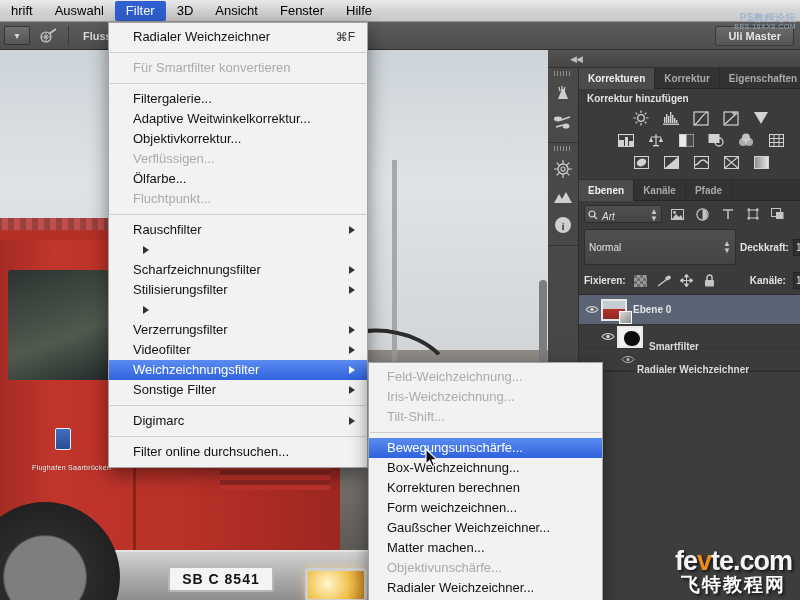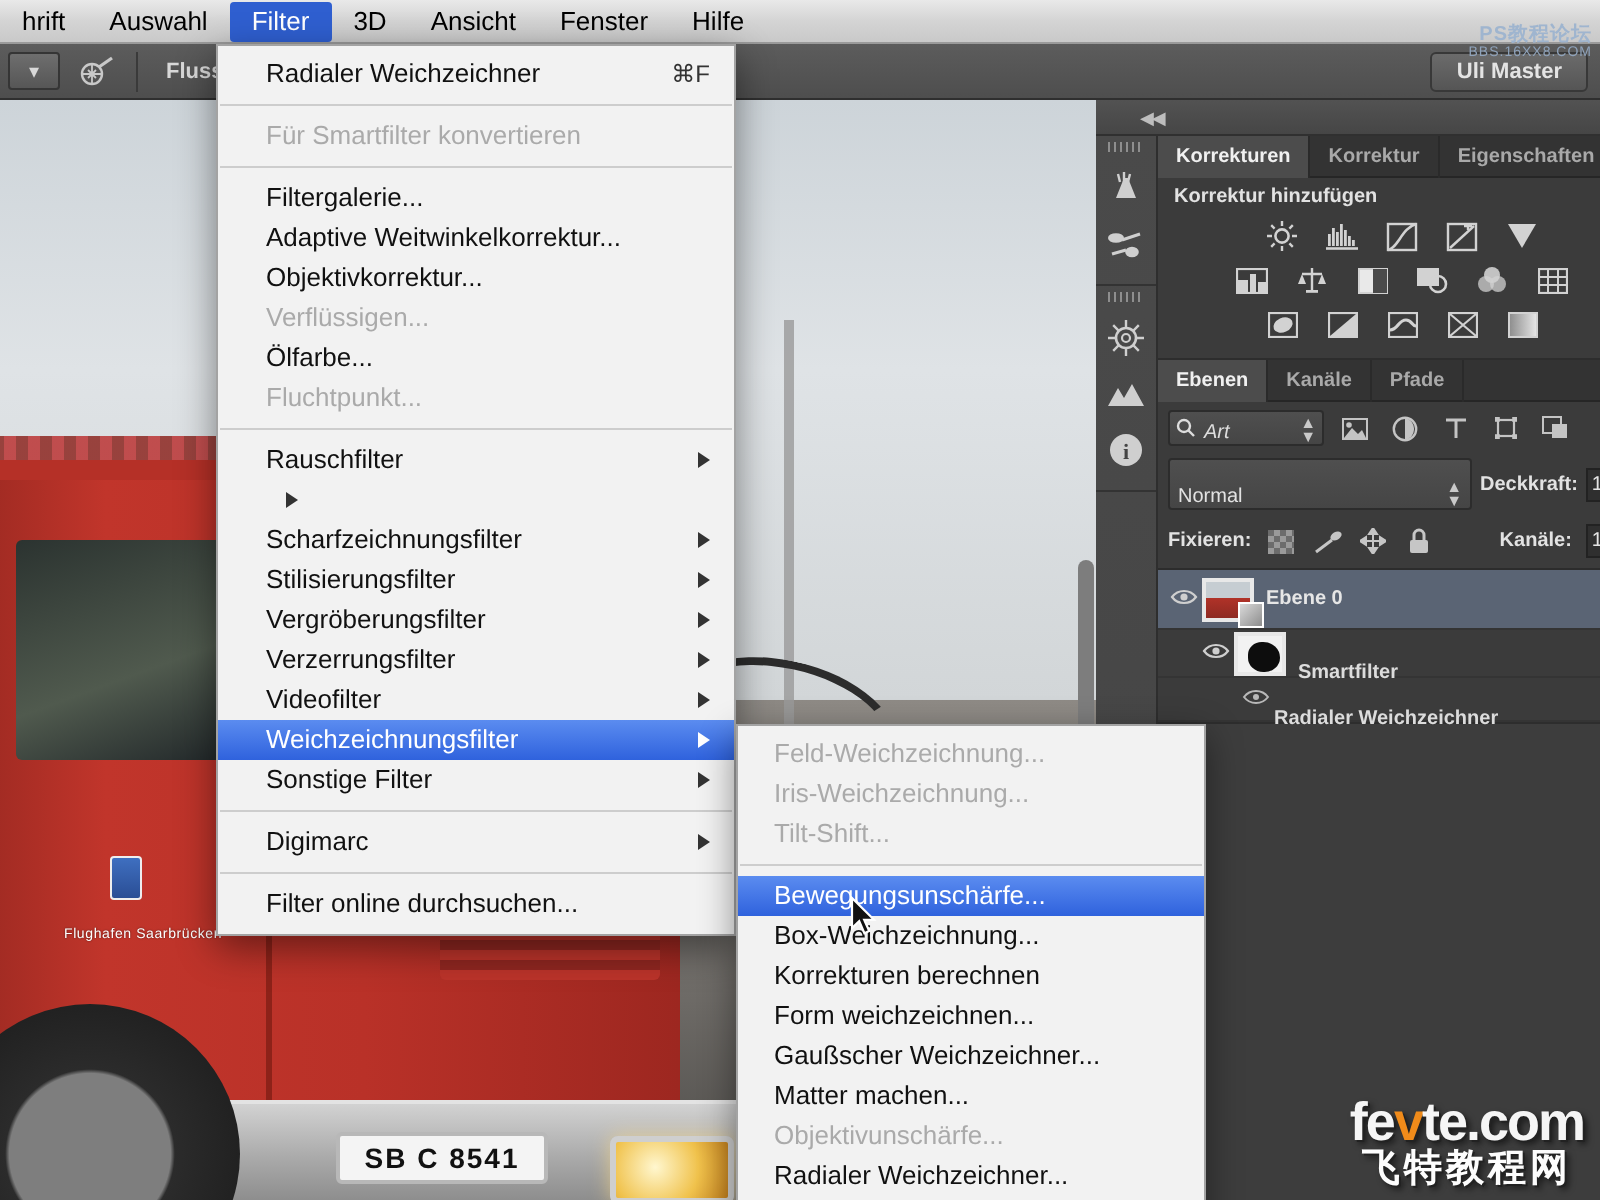--- a/index.html
+++ b/index.html
@@ -275,24 +275,24 @@
     background: linear-gradient(to bottom,#4f4f4f,#454545);
     border: 1px solid #2c2c2c; border-radius: 2px;
     display:flex; align-items:flex-end; gap:4px; padding: 0 3px;
     color:#ddd; font-size: 10px; font-style: italic;
   }
   .sel-art .stepper { margin-left:auto; font-size: 8px; line-height: 7px; color:#c9c9c9; text-align:center;}
   .ltool { width: 19px; height: 18px; display:flex; align-items:center; justify-content:center; color:#c4c4c4; font-size: 12px;}
 
   .blend-row { display:flex; align-items:center; gap: 4px; padding: 2px 5px 4px 5px; }
   .blend-sel {
-    flex: 0 0 auto; width: 152px; height: 26px;
+    flex: 0 0 auto; width: 152px; height: 36px;
     background: linear-gradient(to bottom,#4f4f4f,#454545);
     border: 1px solid #2c2c2c; border-radius: 2px;
-    display:flex; align-items:flex-end; padding: 0 4px;
+    display:flex; align-items:center; padding: 0 4px;
     color:#e2e2e2; font-size: 10px;
   }
   .blend-sel .stepper { margin-left:auto; font-size: 8px; line-height: 7px; color:#c9c9c9; text-align:center;}
   .small-label { color:#e2e2e2; font-size: 10px; font-weight: bold; white-space: nowrap; }
   .val-box {
     width: 26px; height: 17px; background:#2f2f2f; border:1px solid #222;
     color:#e4e4e4; font-size: 10px; display:flex; align-items:center; padding-left:2px;
   }
 
   .lock-row { display:flex; align-items:center; gap: 7px; padding: 3px 5px 5px 5px; }
@@ -766,21 +766,20 @@
       </div>
       <div class="row">
         <span class="lbl">Scharfzeichnungsfilter</span>
         <span class="arrow"></span>
       </div>
       <div class="row">
         <span class="lbl">Stilisierungsfilter</span>
         <span class="arrow"></span>
       </div>
       <div class="row">
-        <span class="lbl">Vergröberungsfilter</span>
         <span class="arrow"></span>
       </div>
       <div class="row">
         <span class="lbl">Verzerrungsfilter</span>
         <span class="arrow"></span>
       </div>
       <div class="row">
         <span class="lbl">Videofilter</span>
         <span class="arrow"></span>
       </div>

